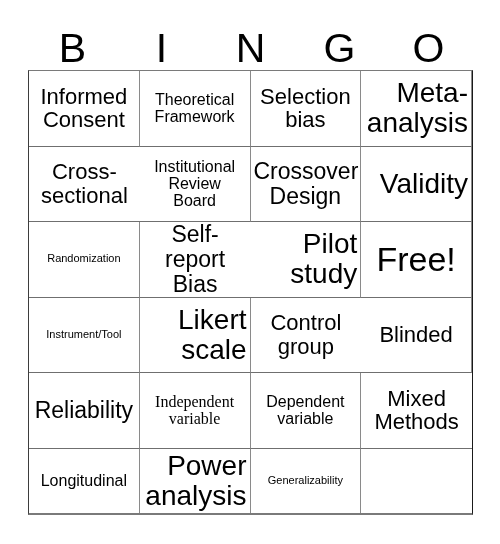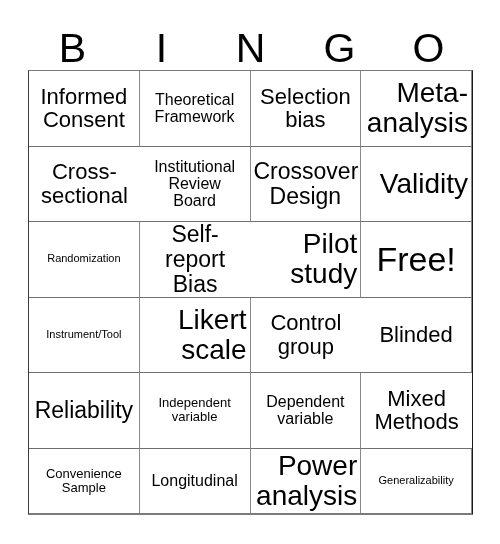--- a/index.html
+++ b/index.html
@@ -89,21 +89,21 @@
     white-space: pre-line;
     word-break: normal;
   }
 
   
   .fs-xxl .cell-text { font-size: 34px; }
   .fs-xl  .cell-text { font-size: 28px; text-align: right; }
   .fs-lg  .cell-text { font-size: 22px; }
   .fs-md  .cell-text { font-size: 23px; }
   .fs-sm  .cell-text { font-size: 16px; }
-  .fs-xs  .cell-text { font-size: 13px; }
+  .fs-xs  .cell-text { font-size: 16px; font-family: Liberation Serif, serif; }
   .fs-xxs .cell-text { font-size: 11px; }
 </style>
 </head>
 <body>
 
 <div id="bingo-card">
 
   <div id="bingo-header">
     <div class="header-letter">B</div>
     <div class="header-letter">I</div>
@@ -182,24 +182,20 @@
 variable</span>
       </div>
       <div class="bingo-cell fs-sm">
         <span class="cell-text">Dependent
 variable</span>
       </div>
       <div class="bingo-cell fs-lg">
         <span class="cell-text">Mixed
 Methods</span>
       </div>
-      <div class="bingo-cell fs-xs">
-        <span class="cell-text">Convenience
-Sample</span>
-      </div>
       <div class="bingo-cell fs-sm">
         <span class="cell-text">Longitudinal</span>
       </div>
       <div class="bingo-cell fs-xl">
         <span class="cell-text">Power
 analysis</span>
       </div>
       <div class="bingo-cell fs-xxs">
         <span class="cell-text">Generalizability</span>
       </div>

